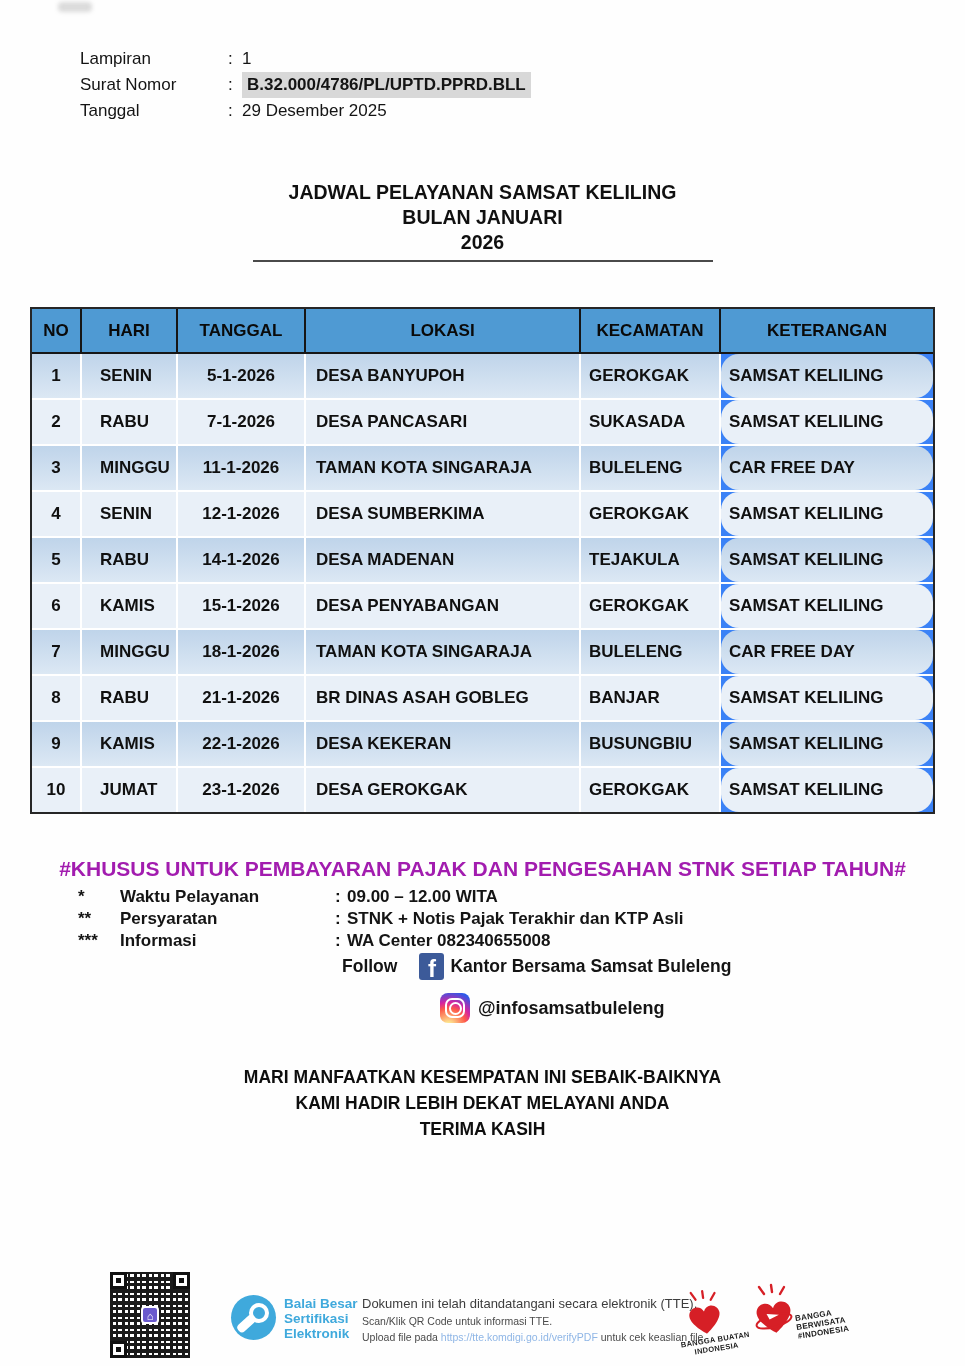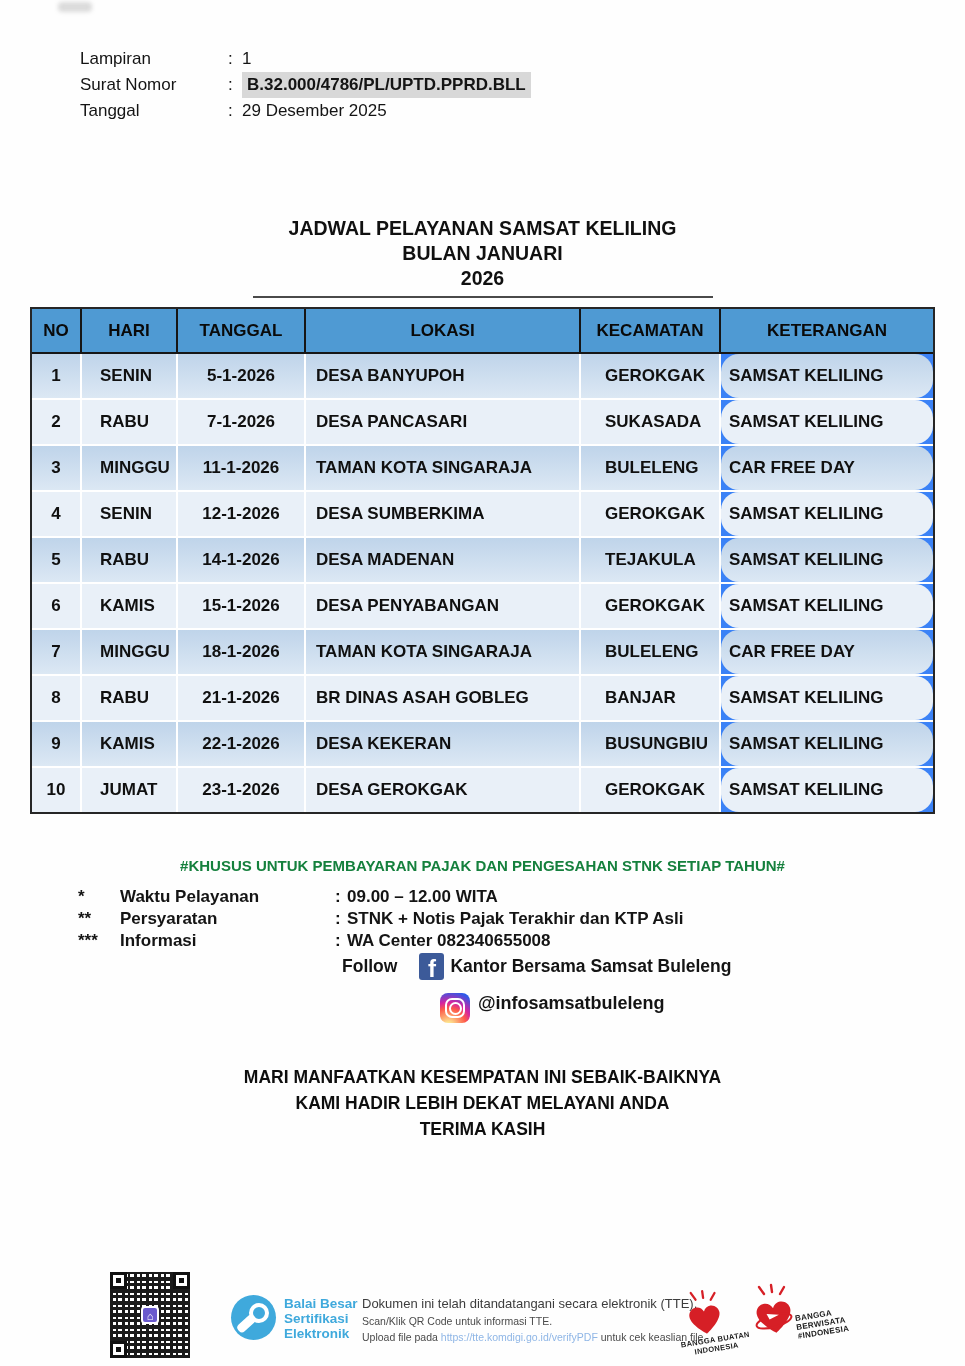--- a/index.html
+++ b/index.html
@@ -13,54 +13,54 @@
 
   
   .letterhead{position:absolute;left:80px;top:46px;font-size:17px;line-height:26px;}
   .lh-row{display:flex;}
   .lh-label{width:148px;}
   .lh-sep{width:14px;}
   .lh-value.bold{font-weight:700;}
   .hl{background:#D8D8D8;padding:0 5px;}
 
   
-  .title{position:absolute;left:0;top:180px;width:100%;text-align:center;font-weight:700;font-size:19.5px;line-height:25px;color:#101010;margin-top:36px;}
+  .title{position:absolute;left:0;top:180px;width:100%;text-align:center;font-weight:700;font-size:19.5px;line-height:25px;color:#101010;}
   .title-underline{width:460px;margin:5px auto 0;border-top:2px solid #4a4a4a;}
 
   
   .tbl{position:absolute;left:30px;top:307px;width:905px;border:2px solid #262626;background:#3b82f6;box-sizing:border-box;}
   .grid-row{display:grid;grid-template-columns:50px 96px 128px 275px 140px auto;}
   .thead{background:#4F9AD3;border-bottom:2px solid #161616;}
   .th{height:43px;display:flex;align-items:center;justify-content:center;font-weight:700;font-size:17px;color:#0a0a0a;border-right:2px solid #161616;box-sizing:border-box;}
   .th:last-child{border-right:none;}
   .trow{border-bottom:2px solid #ffffff;}
   .trow:last-child{border-bottom:none;}
   .trow:nth-child(odd) .td{background:linear-gradient(180deg,#BFD4EA 0%,#DCE8F4 100%);}
   .trow:nth-child(even) .td{background:#E9F0F8;}
   .td{height:44px;display:flex;align-items:center;font-weight:700;font-size:17px;color:#101010;border-right:2px solid #ffffff;box-sizing:border-box;}
   .td:last-child{border-right:none;}
   .td.c0,.td.c2{justify-content:center;}
   .td.c1{padding-left:18px;}
   .td.c3{padding-left:10px;}
-  .td.c4{padding-left:24px;}
+  .td.c4{padding-left:8px;}
   .td.c5{padding-left:8px;border-radius:18px;}
 
   
-  .notes-heading{position:absolute;left:0;top:857px;width:100%;text-align:center;font-weight:700;font-size:15px;color:#15803d;}
+  .notes-heading{position:absolute;left:0;top:857px;width:100%;text-align:center;font-weight:700;font-size:21px;color:#a21caf;}
   .notes{position:absolute;left:78px;top:886px;font-size:17px;font-weight:700;line-height:22px;}
   .note-row{display:flex;}
   .note-mark{width:42px;}
   .note-label{width:215px;}
   .note-sep{width:12px;}
 
   
   .follow-line{position:absolute;left:342px;top:953px;display:flex;align-items:center;font-weight:700;font-size:17.5px;}
   .follow-word{margin-right:22px;}
   .fb-icon{width:25px;height:27px;background:#3C5A99;border-radius:3px;color:#fff;display:flex;align-items:flex-end;justify-content:center;font-weight:700;font-size:24px;line-height:23px;overflow:hidden;margin-right:6px;}
-  .ig-line{position:absolute;left:420px;top:993px;display:flex;font-weight:700;font-size:18px;padding-left:20px;}
+  .ig-line{position:absolute;left:420px;top:993px;display:flex;align-items:center;font-weight:700;font-size:18px;padding-left:20px;}
   .ig-icon{width:30px;height:30px;border-radius:8px;position:relative;margin-right:8px;
     background:radial-gradient(circle at 28% 110%,#fdf497 0%,#fdf497 5%,#fd5949 45%,#d6249f 60%,#285AEB 90%);}
   .ig-icon::before{content:"";position:absolute;inset:5px;border:2px solid #fff;border-radius:7px;}
   .ig-icon::after{content:"";position:absolute;top:50%;left:50%;width:9px;height:9px;margin:-6.5px 0 0 -6.5px;border:2px solid #fff;border-radius:50%;}
 
   
   .closing{position:absolute;left:0;top:1064px;width:100%;text-align:center;font-weight:700;font-size:17.5px;line-height:26px;color:#0e0e0e;}
 
   
   .qr{position:absolute;left:110px;top:1272px;width:80px;height:86px;background:

